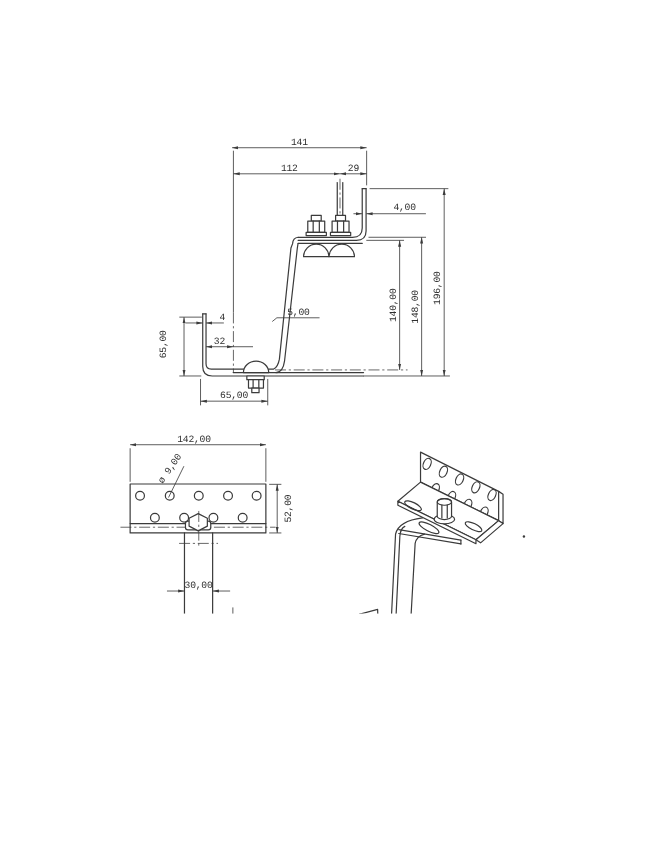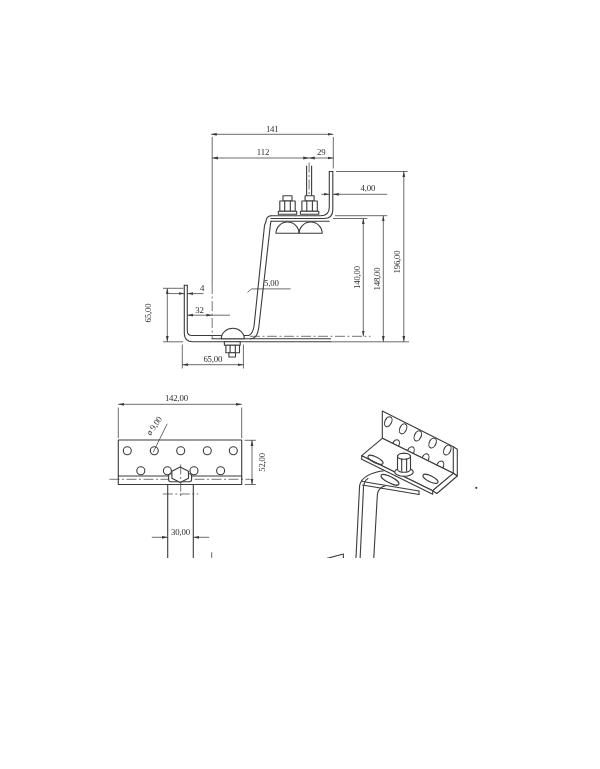--- a/index.html
+++ b/index.html
@@ -1,17 +1,17 @@
 <!DOCTYPE html>
 <html><head>
 <meta charset="utf-8">
 <style>
   html,body{margin:0;padding:0;background:#ffffff;}
   .canvas{position:relative;width:600px;height:558px;background:#ffffff;overflow:hidden;
-          font-family:Liberation Serif, serif;}
+          font-family:Liberation Mono, monospace;}
   svg{position:absolute;left:0;top:0;}
   .part{fill:none;stroke:#3b3b3b;stroke-width:1.1;stroke-linecap:round;stroke-linejoin:round;}
   .partf{fill:#ffffff;stroke:#3b3b3b;stroke-width:1.1;stroke-linejoin:round;}
   .dim{fill:none;stroke:#3b3b3b;stroke-width:0.75;}
   .cl{fill:none;stroke:#3b3b3b;stroke-width:0.7;stroke-dasharray:10 2.5 2 2.5;}
   .lbl{fill:#2e2e2e;font-size:8.8px;letter-spacing:-0.2px;}
   .mid{text-anchor:middle;}
 </style>
 </head>
 <body>

